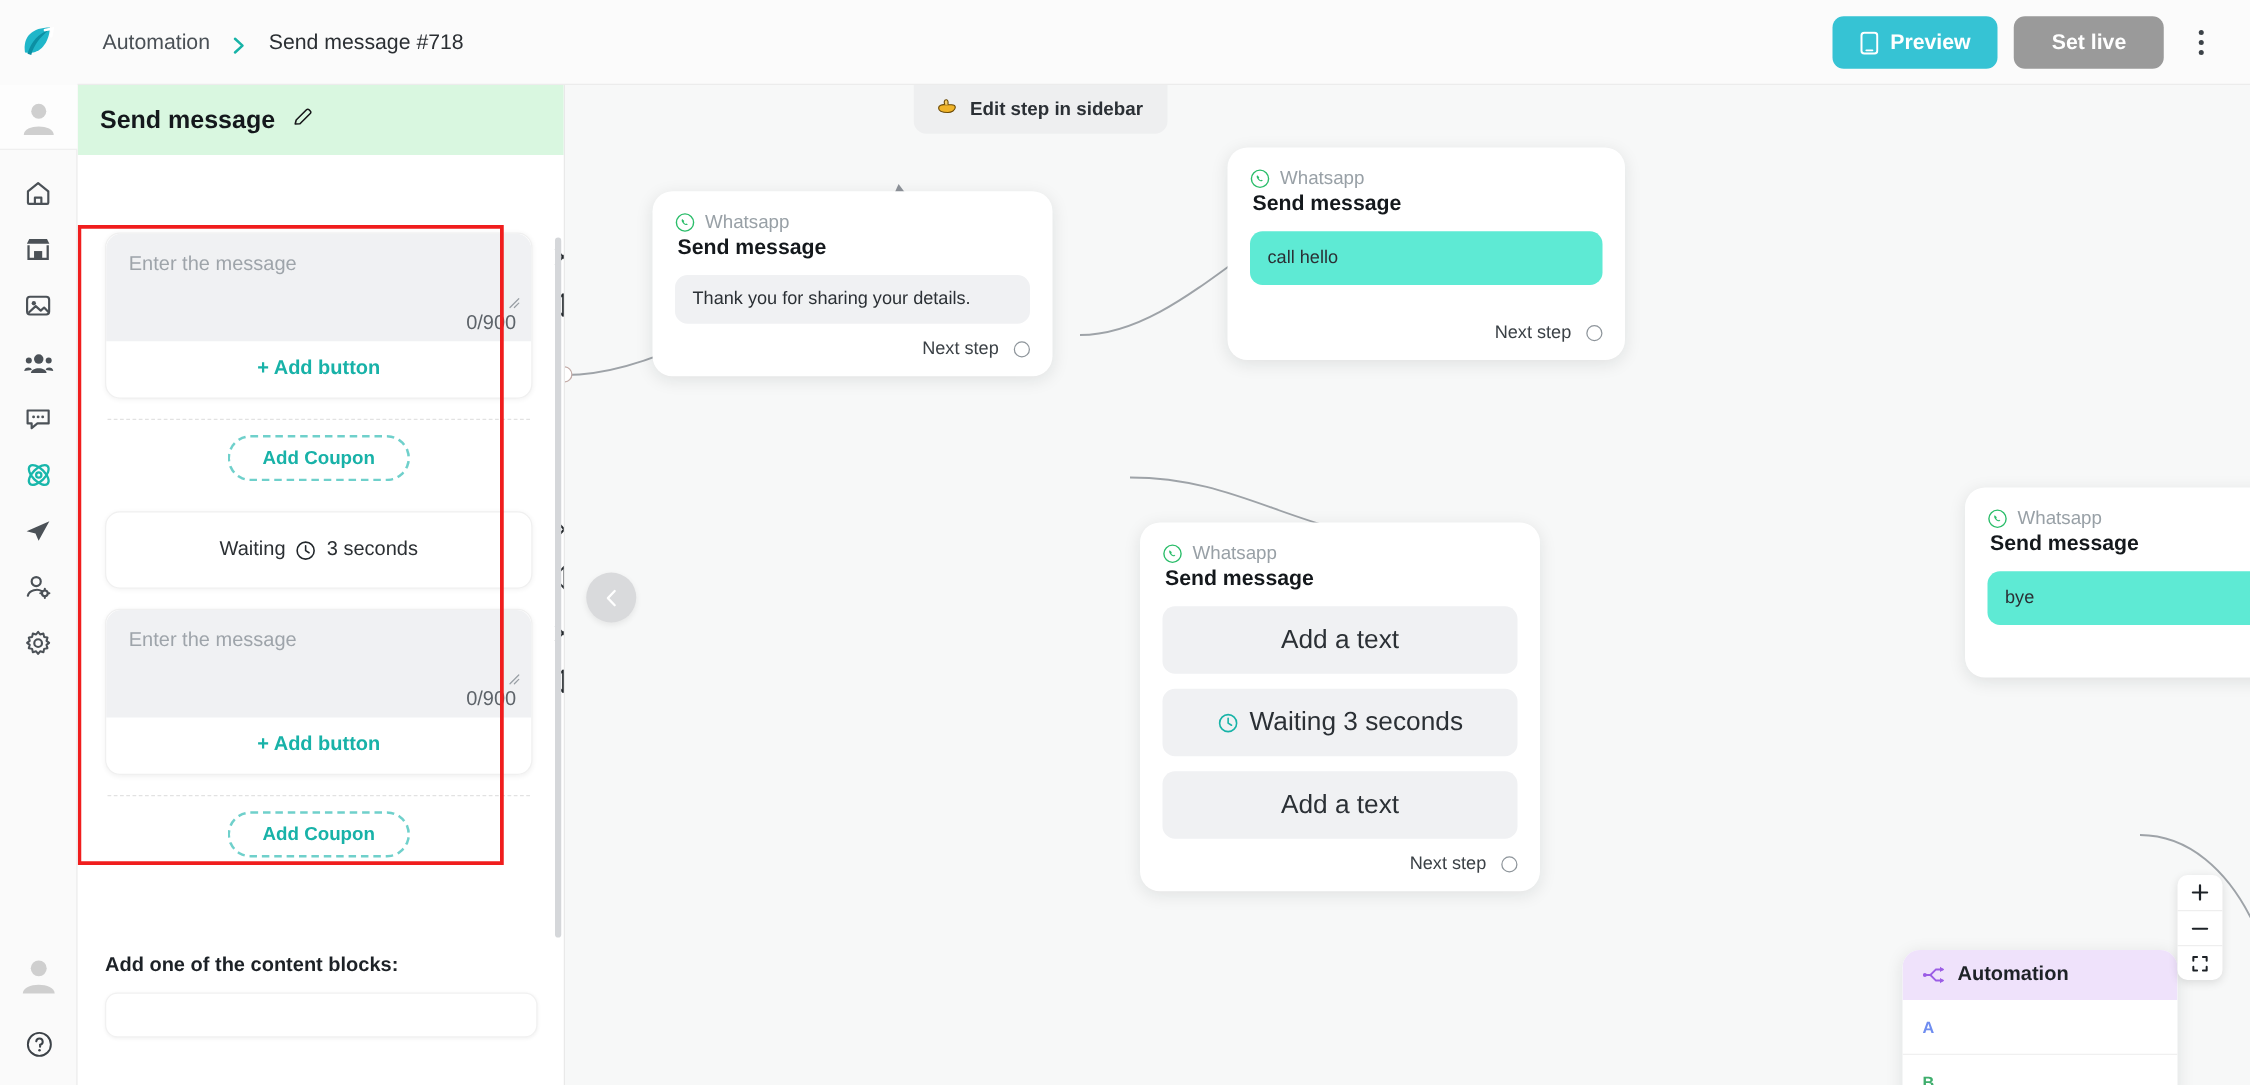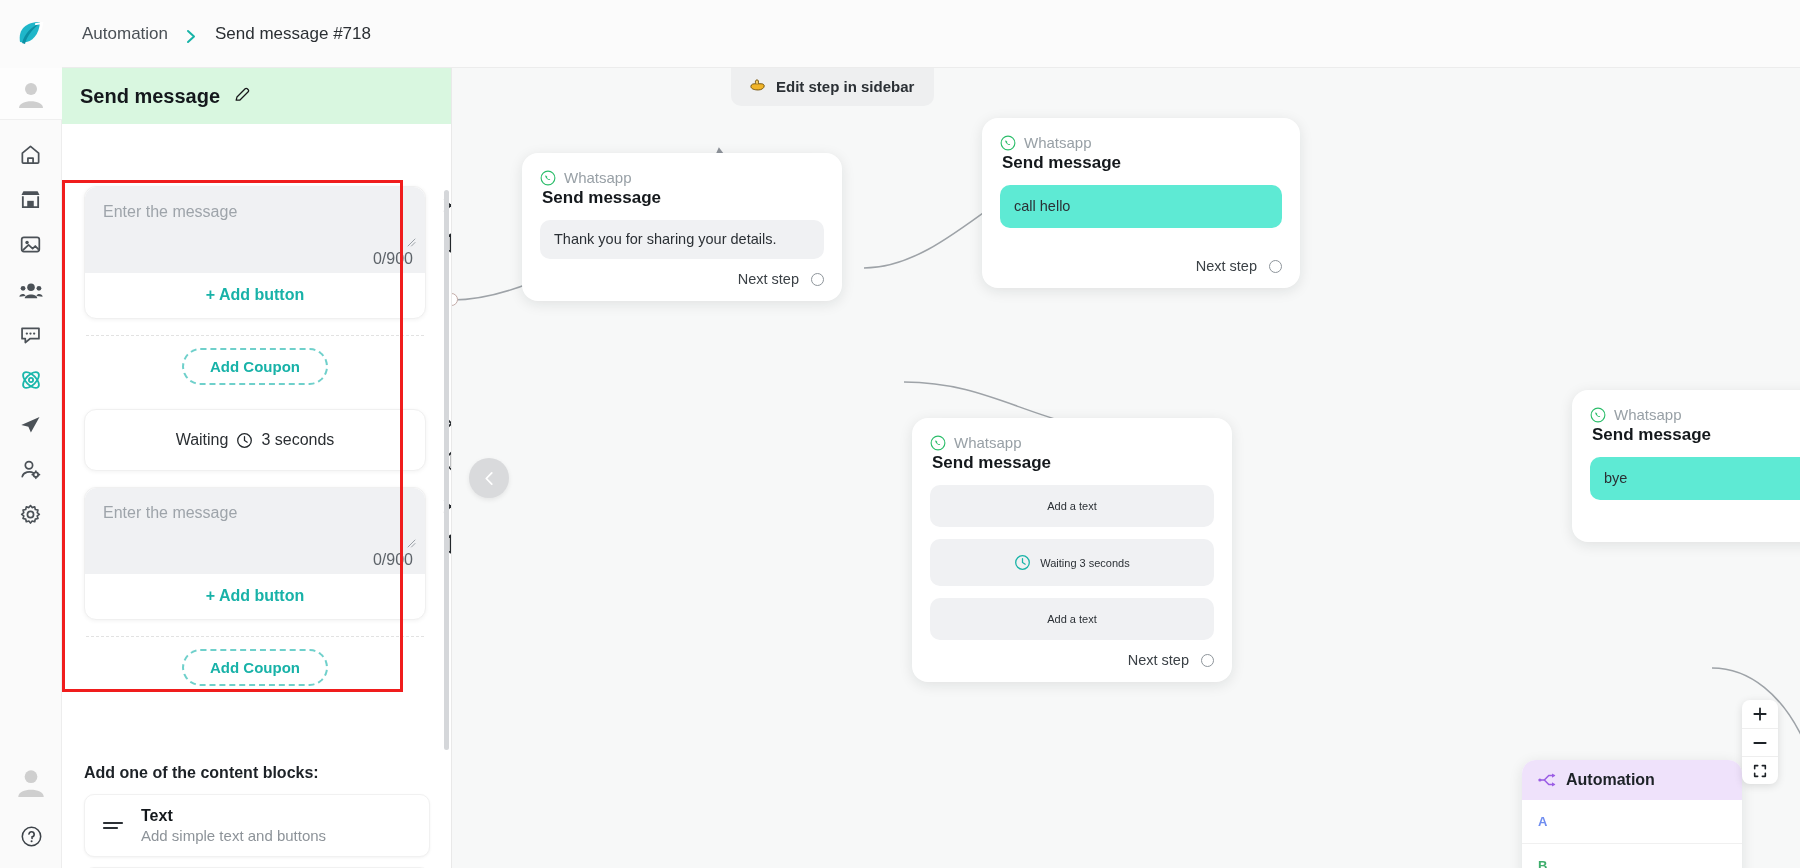--- a/index.html
+++ b/index.html
@@ -214,21 +214,21 @@
   }
   .bubble-btn {
     background: #fff; border-radius: 8px;
     text-align: center; font-size: 14.5px; color: #2b3035;
     padding: 10px 0; margin-top: 10px;
     position: relative;
   }
   .bubble-group { background: #f0f1f3; border-radius: 10px; padding: 11px 14px 12px 14px; margin-bottom: 12px; }
   .grey-slot {
     background: #f0f1f3; border-radius: 10px;
-    text-align: center; font-size: 11px; color: #2b3035;
+    text-align: center; font-size: 21px; color: #2b3035;
     padding: 15px 0; margin-bottom: 12px;
     display: flex; align-items: center; justify-content: center; gap: 9px;
   }
   .next-step {
     display: flex; align-items: center; justify-content: flex-end;
     gap: 12px; font-size: 14.5px; color: #3b4146;
     margin-top: 2px;
   }
   .port {
     width: 13px; height: 13px; border-radius: 50%;
@@ -306,20 +306,37 @@
     <div class="breadcrumb">
       <span class="bc-link">Automation</span>
       <span class="bc-sep">
         <svg width="13" height="15" viewBox="0 0 13 15">
             <path d="M3 2 L9 7.5 L3 13" fill="none" stroke="#17b3a7" stroke-width="2" stroke-linecap="round" stroke-linejoin="round"></path>
           </svg>
       </span>
       <span class="bc-current">Send message #718</span>
     </div>
 
+    <div class="topbar-actions">
+      <button class="btn-preview">
+        <svg width="15" height="19" viewBox="0 0 15 19">
+          <rect x="1.2" y="1.2" width="12.6" height="16.6" rx="2.2" fill="none" stroke="#fff" stroke-width="1.6"></rect>
+          <line x1="5" y1="15.2" x2="10" y2="15.2" stroke="#fff" stroke-width="1.4" stroke-linecap="round"></line>
+        </svg>
+        <span>Preview</span>
+      </button>
+      <button class="btn-setlive">
+        <span>Set live</span>
+      </button>
+      <button class="btn-kebab">
+        <span class="kdot"></span>
+        <span class="kdot"></span>
+        <span class="kdot"></span>
+      </button>
+    </div>
   </div>
 
   <div class="rail">
     <div class="rail-avatar">
       <svg width="32" height="32" viewBox="0 0 32 32">
         <circle cx="16" cy="11" r="6" fill="#cfcfcf"></circle>
         <path d="M4 30 C4 21 28 21 28 30 Z" fill="#cfcfcf"></path>
       </svg>
     </div>
     <div class="rail-items">
@@ -510,29 +527,20 @@
         <div class="coupon-row">
           <div class="add-coupon">Add Coupon</div>
         </div>
       </div>
 
       <div class="sel-frame"></div>
 
       <div class="content-blocks">
         <div class="cb-title">Add one of the content blocks:</div>
 
-        <div class="cb-item">
-          <svg width="24" height="20" viewBox="0 0 24 20">
-            <path d="M3 7 H21 M3 12 H16" stroke="#2b3035" stroke-width="2.2" stroke-linecap="round"></path>
-          </svg>
-          <div>
-            <div class="cb-name">Text</div>
-            <div class="cb-desc">Add simple text and buttons</div>
-          </div>
-        </div>
 
         <div class="cb-item" style="padding-bottom:22px;">
           
         </div>
       </div>
 
       <div class="panel-scrollbar"></div>
     </div>
   </div>
 

